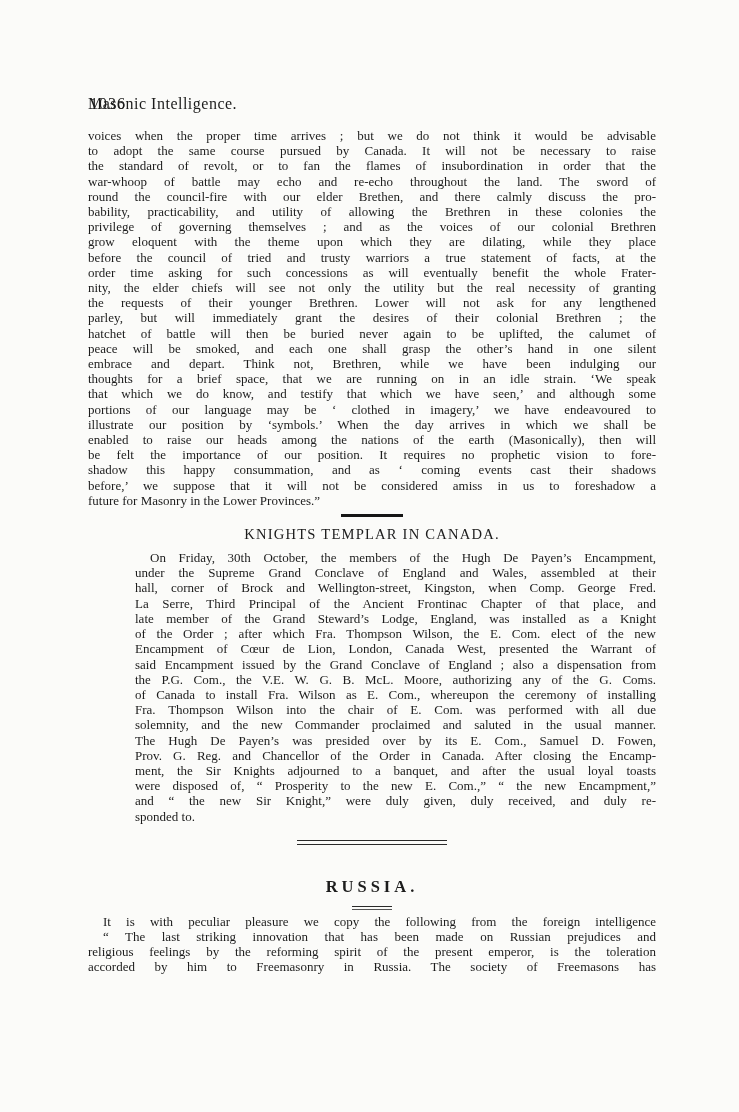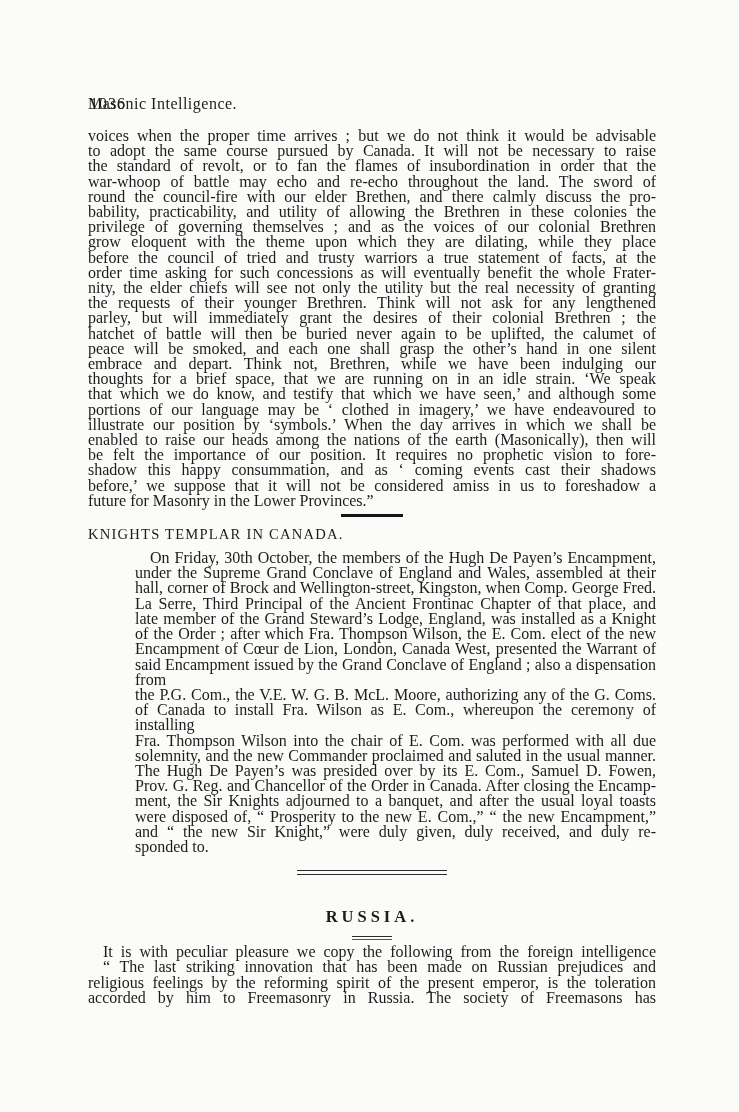--- a/index.html
+++ b/index.html
@@ -17,21 +17,21 @@
   }
   .running-header{
     position:relative;height:18px;margin-bottom:15px;
     font-size:16px;line-height:18px;
   }
   .page-number{position:absolute;left:2px;top:0;letter-spacing:1px;text-align:center;}
   .running-title{
     display:block;text-align:left;
     letter-spacing:0.5px;
   }
-  .para{font-size:16px;}
+  .para{font-size:13px;}
   .line{
     line-height:15.2px;
     text-align:justify;
     text-align-last:justify;
     white-space:normal;
   }
   .line.para-last{text-align-last:left;}
   .line.indent{text-indent:15px;}
   .rule{margin-left:auto;margin-right:auto;}
   .rule-thick{
@@ -44,21 +44,21 @@
     border-bottom:1px solid #2a2a2a;
     margin-top:16px;
   }
   .rule-under-heading{
     width:40px;height:2px;
     border-top:1px solid #2a2a2a;
     border-bottom:1px solid #555;
     margin-top:9px;
   }
   .section-heading{
-    margin:0;text-align:left;font-weight:normal;
+    margin:0;text-align:center;font-weight:normal;
     font-size:14.6px;line-height:17px;letter-spacing:1.2px;
   }
   .article-heading{
     margin:32px 0 0 0;text-align:center;
     font-size:16.5px;line-height:20px;font-weight:bold;
     letter-spacing:4px;
   }
   .kt-para{margin-top:7px;margin-left:47px;}
   .ru-para-a{margin-top:4px;}
 </style>
@@ -78,21 +78,21 @@
         <div class="line">to adopt the same course pursued by Canada.  It will not be necessary to raise</div>
         <div class="line">the standard of revolt, or to fan the flames of insubordination in order that the</div>
         <div class="line">war-whoop of battle may echo and re-echo throughout the land.  The sword of</div>
         <div class="line">round the council-fire with our elder Brethen, and there calmly discuss the pro-</div>
         <div class="line">bability, practicability, and utility of allowing the Brethren in these colonies the</div>
         <div class="line">privilege of governing themselves ; and as the voices of our colonial Brethren</div>
         <div class="line">grow eloquent with the theme upon which they are dilating, while they place</div>
         <div class="line">before the council of tried and trusty warriors a true statement of facts, at the</div>
         <div class="line">order time asking for such concessions as will eventually benefit the whole Frater-</div>
         <div class="line">nity, the elder chiefs will see not only the utility but the real necessity of granting</div>
-        <div class="line">the requests of their younger Brethren.  Think will not ask for any lengthened</div>
+        <div class="line">the requests of their younger Brethren.  Lower will not ask for any lengthened</div>
         <div class="line">parley, but will immediately grant the desires of their colonial Brethren ; the</div>
         <div class="line">hatchet of battle will then be buried never again to be uplifted, the calumet of</div>
         <div class="line">peace will be smoked, and each one shall grasp the other’s hand in one silent</div>
         <div class="line">embrace and depart.  Think not, Brethren, while we have been indulging our</div>
         <div class="line">thoughts for a brief space, that we are running on in an idle strain.  ‘We speak</div>
         <div class="line">that which we do know, and testify that which we have seen,’ and although some</div>
         <div class="line">portions of our language may be ‘ clothed in imagery,’ we have endeavoured to</div>
         <div class="line">illustrate our position by ‘symbols.’  When the day arrives in which we shall be</div>
         <div class="line">enabled to raise our heads among the nations of the earth (Masonically), then will</div>
         <div class="line">be felt the importance of our position.  It requires no prophetic vision to fore-</div>

